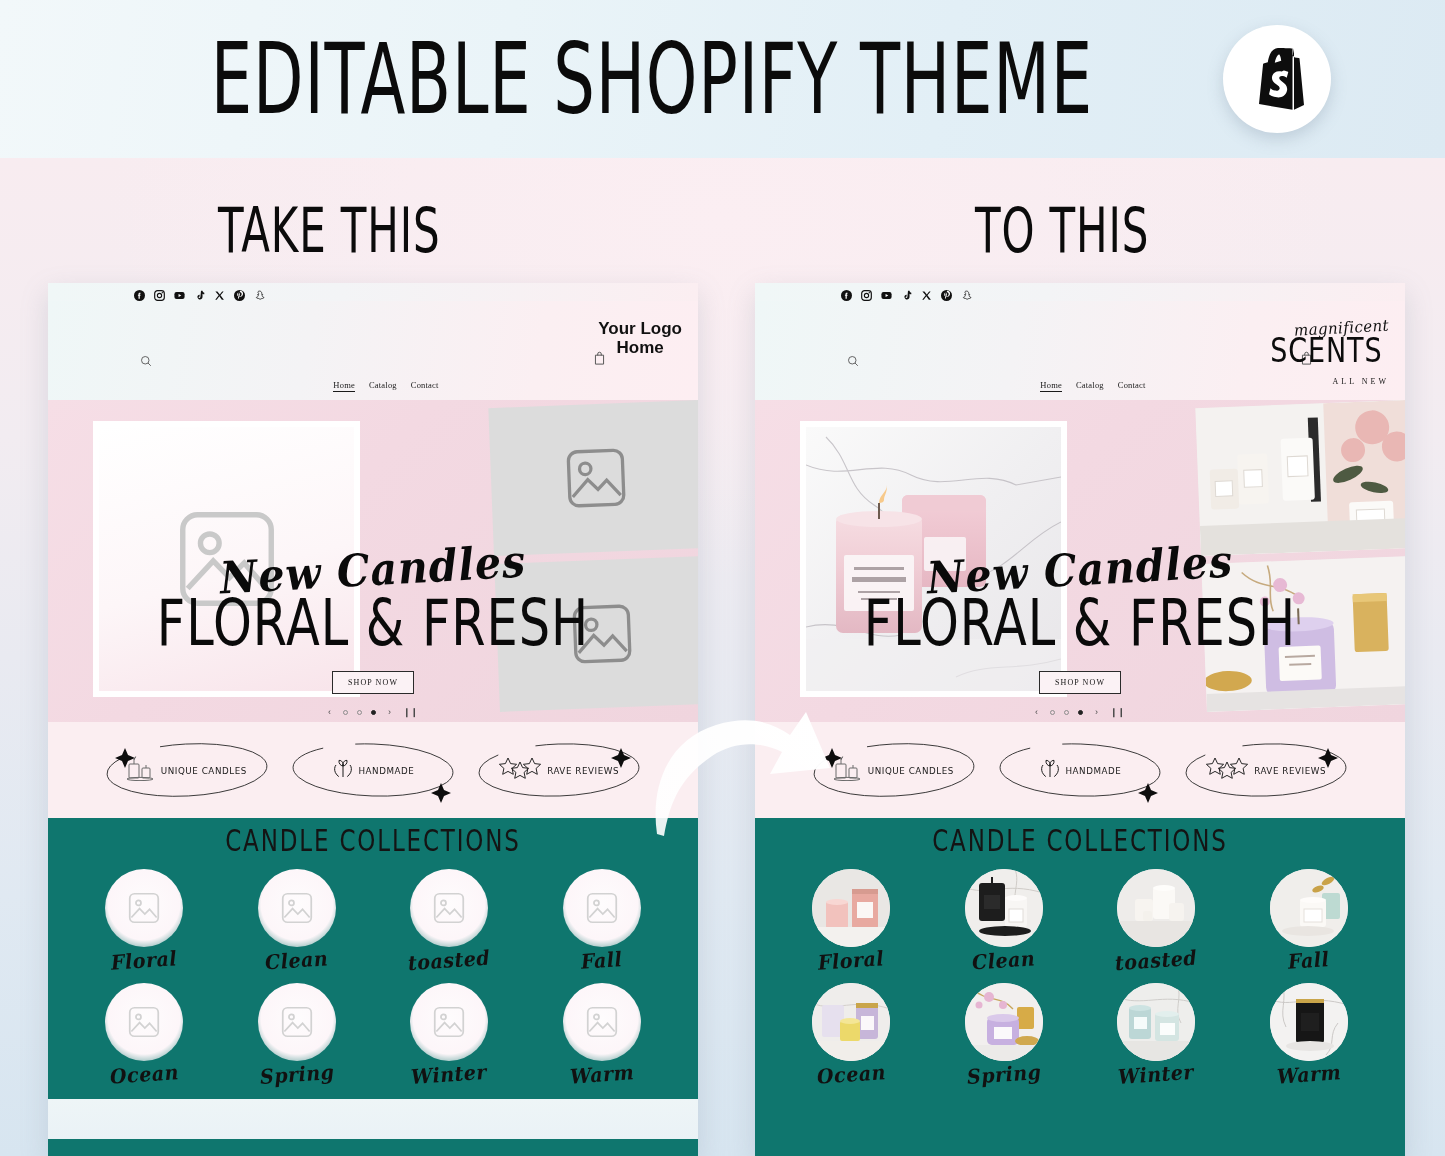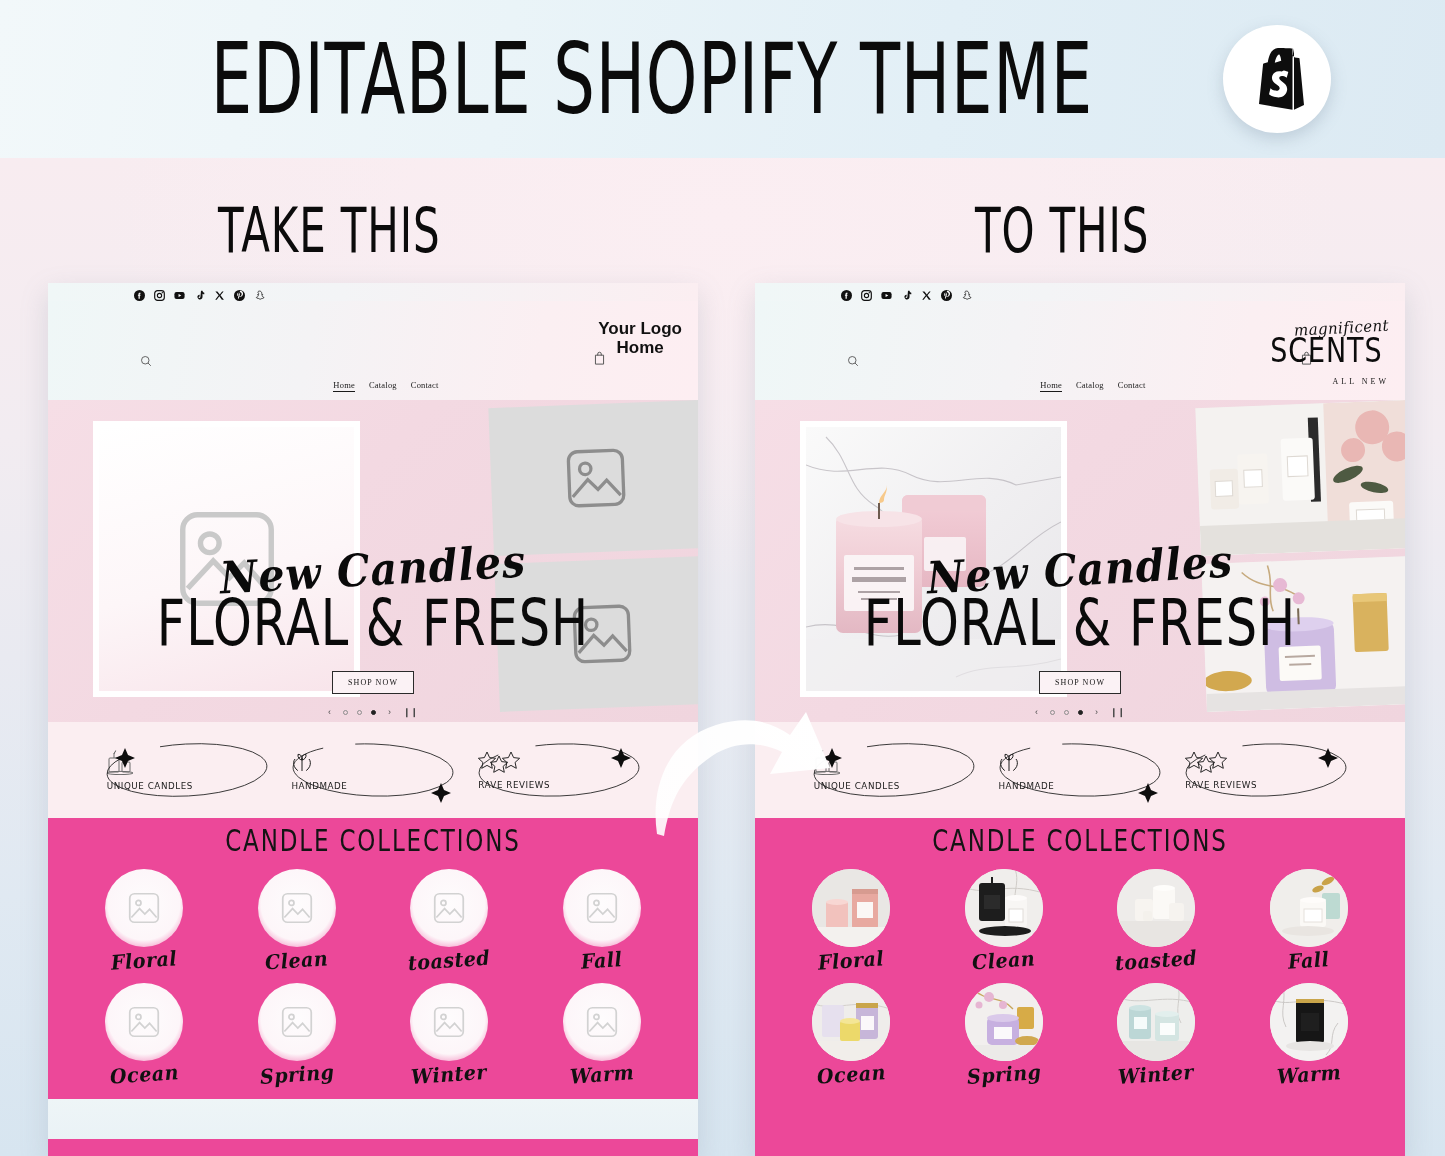--- a/index.html
+++ b/index.html
@@ -155,31 +155,31 @@
   .dot{ width:5px;height:5px;border-radius:50%;border:1px solid #8d8d8d;}
   .dot.on{ background:#222; border-color:#222;}
   .c-arrow,.c-pause{ cursor:pointer; font-size:9px; color:#4a4a4a; }
 
   
   .badges{
     height:96px; width:100%;
     background:#fbeef1; display:flex; align-items:center; justify-content:center; gap:18px;
   }
   .badge{ position:relative; width:168px; height:70px;
-    display:flex; flex-direction:column; align-items:flex-start; justify-content:center; }
+    display:flex; flex-direction:row; align-items:center; justify-content:center; }
   .badge-oval{ position:absolute; inset:0; }
   .badge-icon{ margin-bottom:1px; }
   .badge-label{
     font-family:"Liberation Sans Narrow","DejaVu Sans",sans-serif;
     font-size:9.5px; letter-spacing:.6px; color:#1a1a1a; transform:scaleX(.92);
   }
 
   
   .collections{
-    width:100%; background:#ec4899; padding-top:8px; height:calc(873px - 18px - 99px - 322px - 96px);
+    width:100%; background:#0f766e; padding-top:8px; height:calc(873px - 18px - 99px - 322px - 96px);
   }
   .coll-title{
     text-align:center;
     font-family:"Liberation Sans Narrow","DejaVu Sans",sans-serif;
     font-size:25px; letter-spacing:2px; color:#141414;
     transform:scaleX(.92) scaleY(1.18); margin-bottom:14px;
   }
   .coll-grid{
     display:grid; grid-template-columns:repeat(4,1fr); gap:2px 0;
     padding:0 20px;

